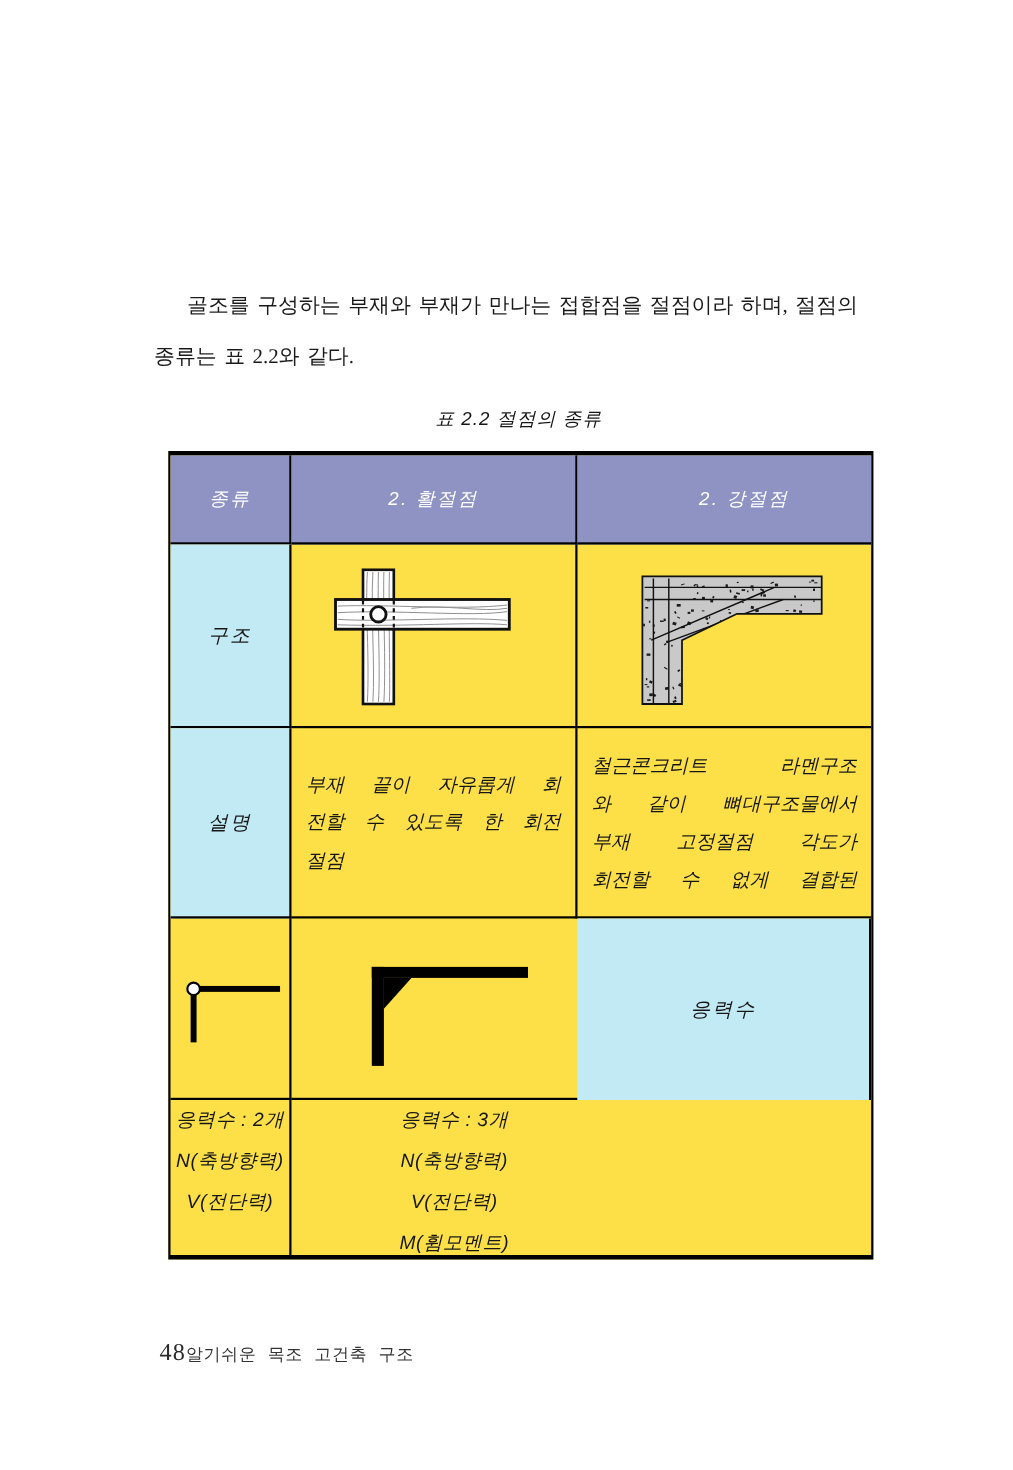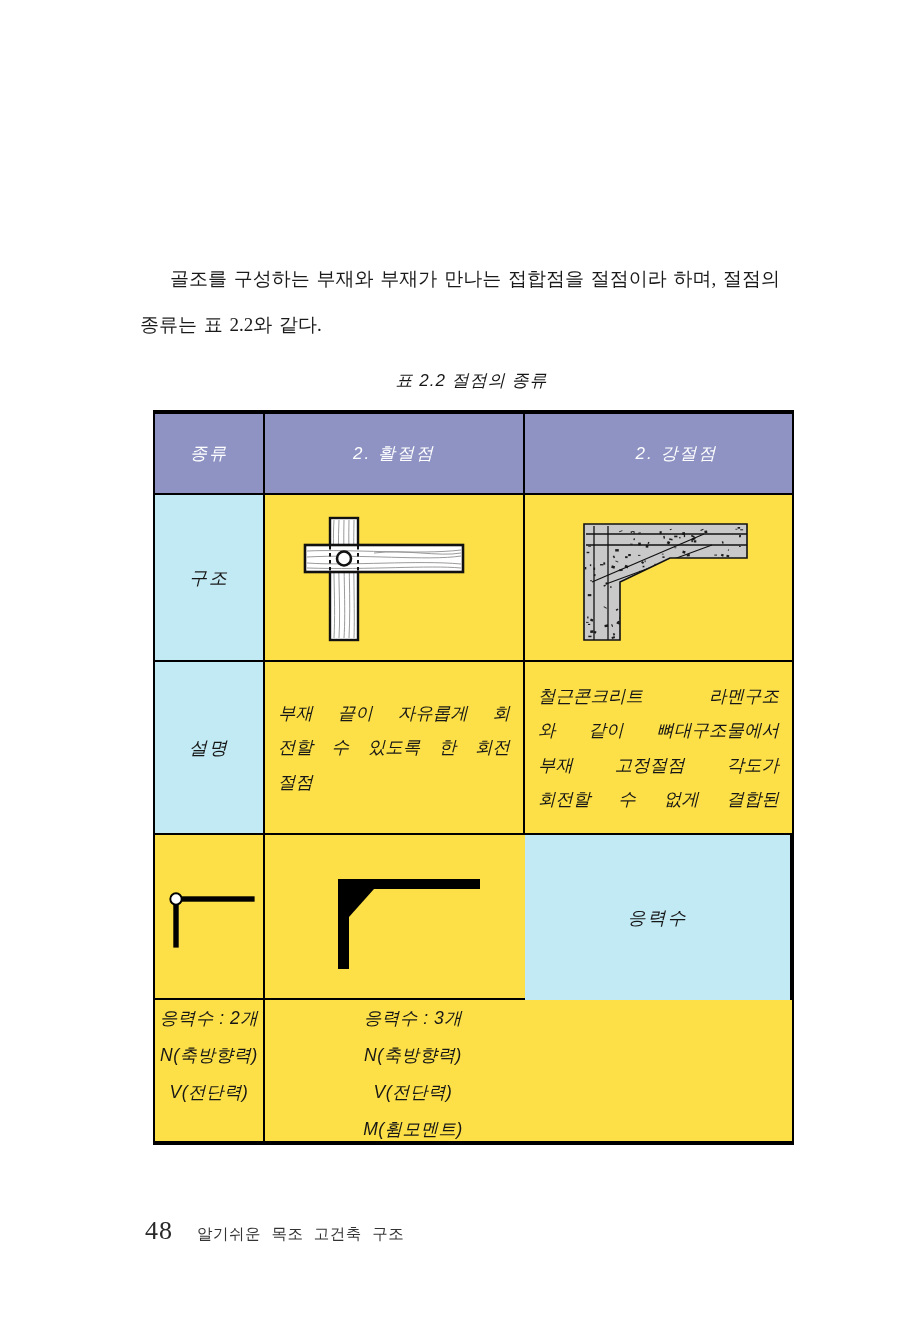--- a/index.html
+++ b/index.html
@@ -81,22 +81,22 @@
     color:#161616;
     letter-spacing:0.5px;
   }
   
   .footer{
     position:absolute;left:145px;top:1216px;
     display:flex;align-items:baseline;
     font-family:"Liberation Serif","DejaVu Serif",serif;
     color:#2a2a2a;
   }
-  .footer .pnum{font-size:26px;letter-spacing:1px;}
-  .footer .btitle{font-size:15.5px;margin-left:24px;word-spacing:6px;letter-spacing:0.5px;color:#333;}
+  .footer .pnum{font-size:22px;letter-spacing:1px;}
+  .footer .btitle{font-size:15.5px;margin-left:0;word-spacing:6px;letter-spacing:0.5px;color:#333;}
   svg{display:block;}
 </style>
 </head>
 <body>
 
 <div class="page">
 
   <p class="intro">골조를 구성하는 부재와 부재가 만나는 접합점을 절점이라 하며, 절점의 종류는 표 2.2와 같다.</p>
 
   <div class="table-title">표 2.2 절점의 종류</div>

